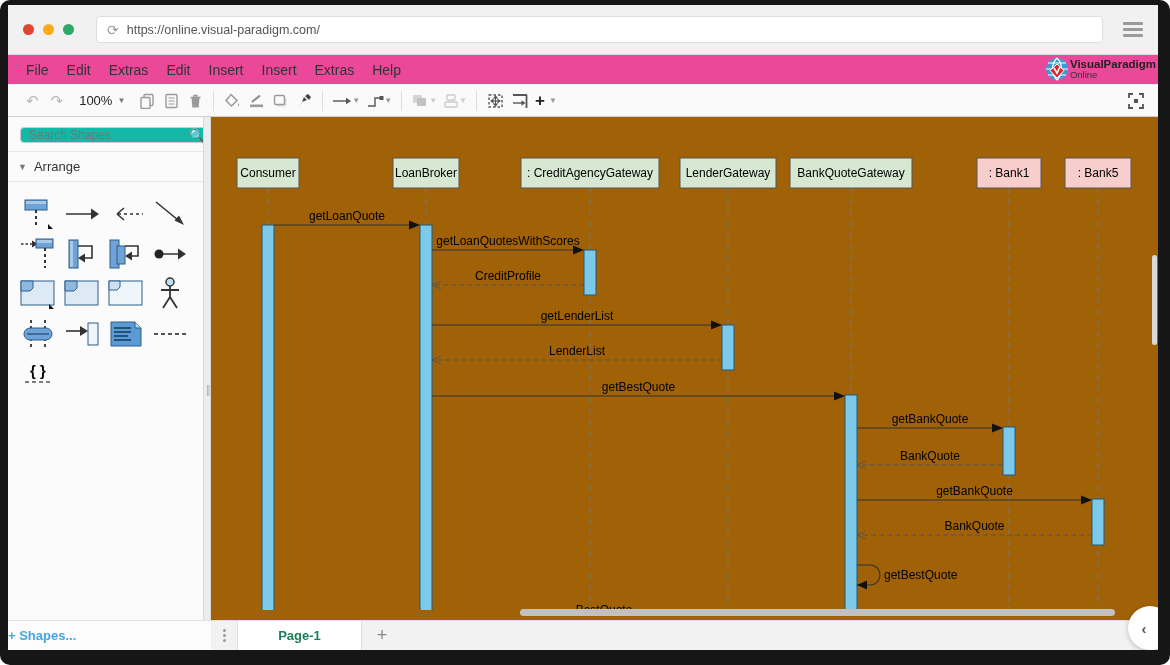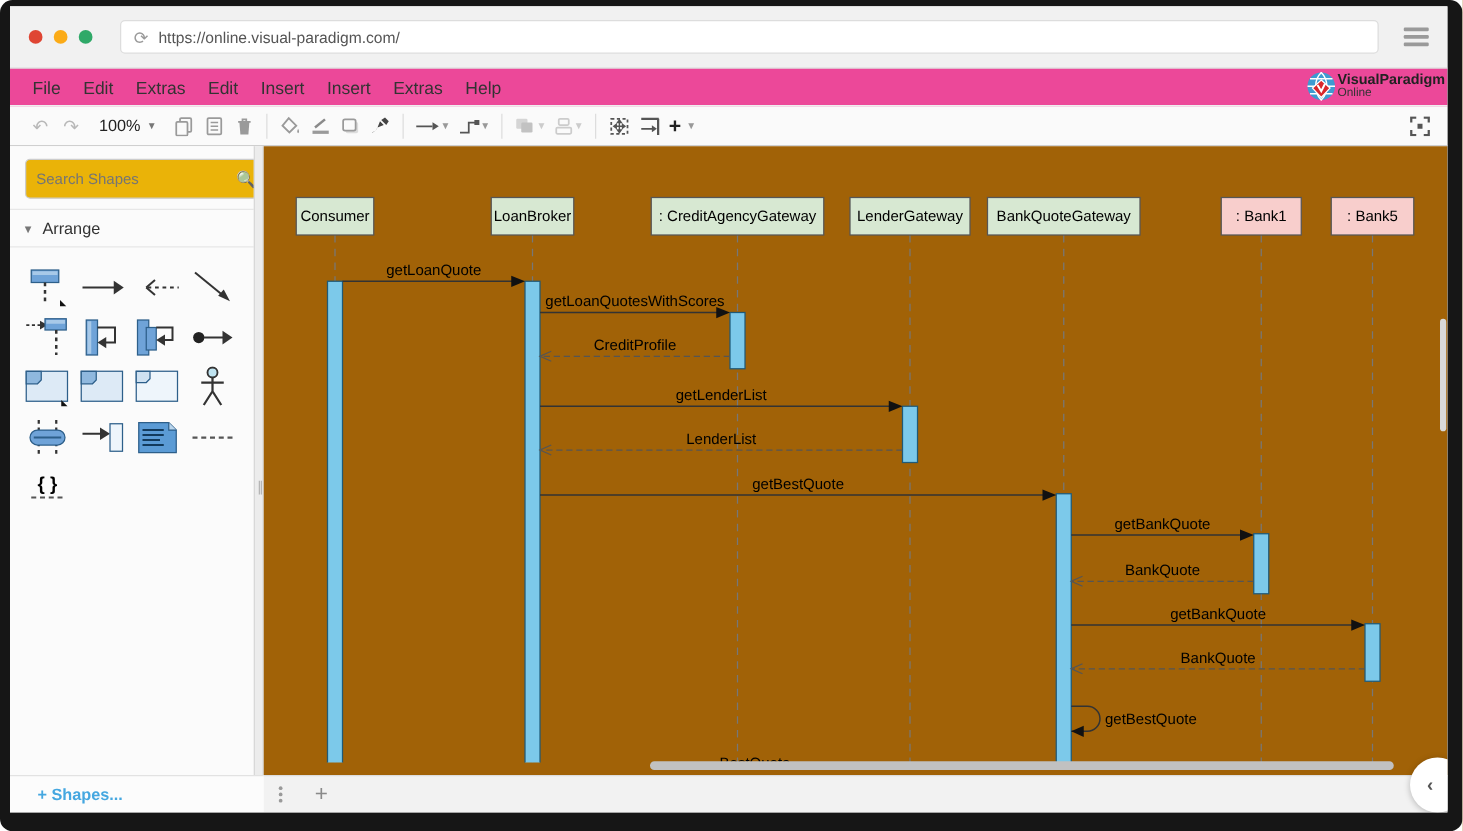--- a/index.html
+++ b/index.html
@@ -35,41 +35,41 @@
   .zoom-box { display:flex; align-items:center; gap:5px; font-size:13px; color:#222; padding:0 10px; cursor:pointer; }
   .caret { font-size:8px; color:#999; }
   .caret-dark { font-size:8px; color:#777; }
   .tb-plus { font-size:17px; font-weight:bold; color:#222; }
   .tb-right { margin-left:auto; margin-right:10px; }
 
   
   .body { display:flex; height:503px; }
   .sidebar { width:195px; background:#fbfbfb; display:flex; flex-direction:column; position:relative; }
   .search-row { display:flex; align-items:center; margin:10px 4px 8px 12px; }
-  .search-input { flex:1; height:32px; border:1px solid #ccc; border-radius:4px; background:#eab308; font-size:12px; color:#444; padding:0 24px 0 8px; outline:none; font-family:"Liberation Sans",sans-serif; }
+  .search-input { flex:1; height:16px; border:1px solid #ccc; border-radius:4px; background:#14b8a6; font-size:12px; color:#444; padding:0 24px 0 8px; outline:none; font-family:"Liberation Sans",sans-serif; }
   .search-glyph { margin-left:-20px; color:#999; font-size:13px; pointer-events:none; }
   .search-menu { display:flex; flex-direction:column; gap:2px; margin-left:8px; cursor:pointer; }
   .search-menu i { width:3px; height:3px; background:#999; border-radius:50%; }
   .section-header { border-top:1px solid #e7e7e7; border-bottom:1px solid #e7e7e7; padding:7px 10px; font-size:13px; color:#333; display:flex; align-items:center; gap:7px; cursor:pointer; background:#fbfbfb; }
   .tri { font-size:9px; color:#777; }
   .palette { padding:12px 6px 0 8px; display:flex; flex-wrap:wrap; }
   .pal { width:44px; height:40px; display:flex; align-items:center; justify-content:center; cursor:pointer; }
   .divider { width:8px; background:#ececec; border-left:1px solid #d8d8d8; border-right:1px solid #d8d8d8; position:relative; }
   .divider .grip { position:absolute; left:1px; top:268px; color:#9a9a9a; font-size:9px; letter-spacing:1px; }
 
   
   .canvas { flex:1; background:#a16207; position:relative; overflow:hidden;text-align:right; }
   svg text { font-family:"Liberation Sans",sans-serif; fill:#000; }
   .hscroll { position:absolute; left:309px; bottom:4px; width:595px; height:7px; background:#c1c1c1; border-radius:4px; cursor:pointer; }
   .vscroll { position:absolute; right:1px; top:138px; width:5px; height:90px; background:#d9d9d9; border-radius:3px; cursor:pointer; }
 
   
   .footer { height:30px; display:flex; }
   .sidebar-footer { width:203px; background:#fcfcfc; border-top:1px solid #e2e2e2; display:flex; align-items:center; }
-  .shapes-link { margin-left:22px; font-size:13px; font-weight:bold; color:#45a7e0; cursor:pointer; }
+  .shapes-link { font-size:13px; font-weight:bold; color:#45a7e0; cursor:pointer; }
   .tabstrip { flex:1; background:#f2f2f2; border-top:1px solid #ddd; display:flex; align-items:stretch; }
   .tab-dots { width:26px; display:flex; align-items:center; justify-content:center; flex-direction:column; gap:2px; cursor:pointer; }
   .tab-dots i { width:3px; height:3px; background:#9a9a9a; border-radius:50%; }
   .tab-active { width:125px; background:#fff; border-left:1px solid #ddd; border-right:1px solid #ddd; display:flex; align-items:center; justify-content:center; font-size:13px; font-weight:bold; color:#1e7e5a; cursor:pointer; }
   .tab-plus { width:40px; display:flex; align-items:center; justify-content:center; font-size:18px; color:#8a8a8a; cursor:pointer; }
 
   .collapse-btn { position:absolute; right:-14px; bottom:0px; width:44px; height:44px; background:#fff; border-radius:50%; box-shadow:0 1px 5px rgba(0,0,0,.25); z-index:6; display:flex; align-items:center; justify-content:center; cursor:pointer; }
   .collapse-btn span { color:#555; font-size:15px; font-weight:bold; margin-right:12px; }
 </style>
 </head>
@@ -475,20 +475,21 @@
   <div class="footer">
     <div class="sidebar-footer">
       <span class="shapes-link">+ Shapes...</span>
     </div>
     <div class="tabstrip">
       <span class="tab-dots">
             <i></i>
             <i></i>
             <i></i>
           </span>
+      <span class="tab-active">Page-1</span>
       <span class="tab-plus">+</span>
     </div>
   </div>
 
   <div class="collapse-btn">
         <span>‹</span>
       </div>
 
 </div>
 </div>

